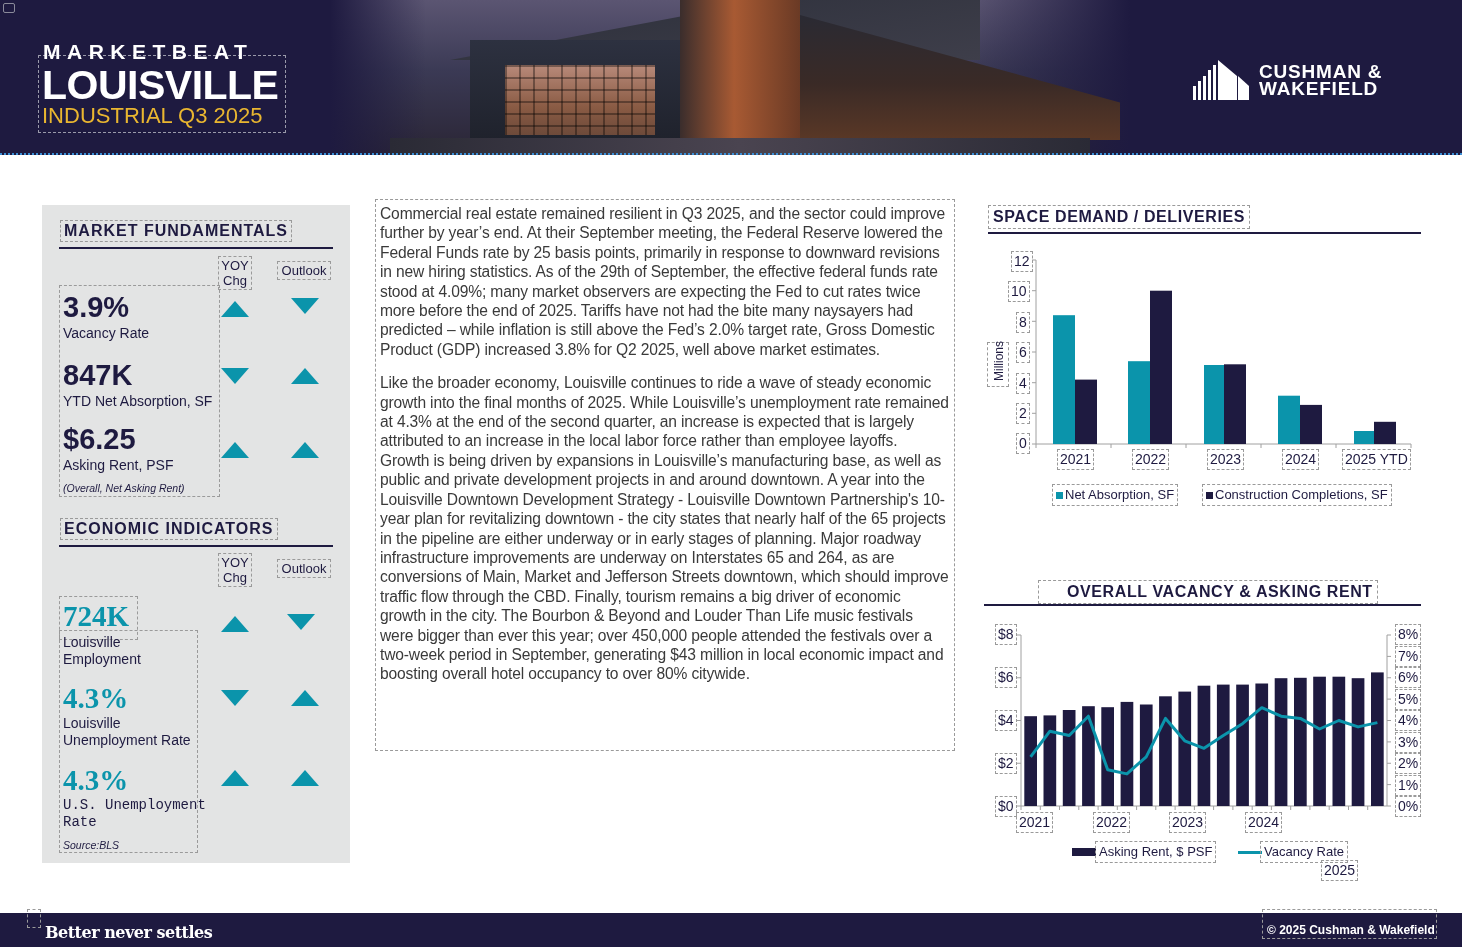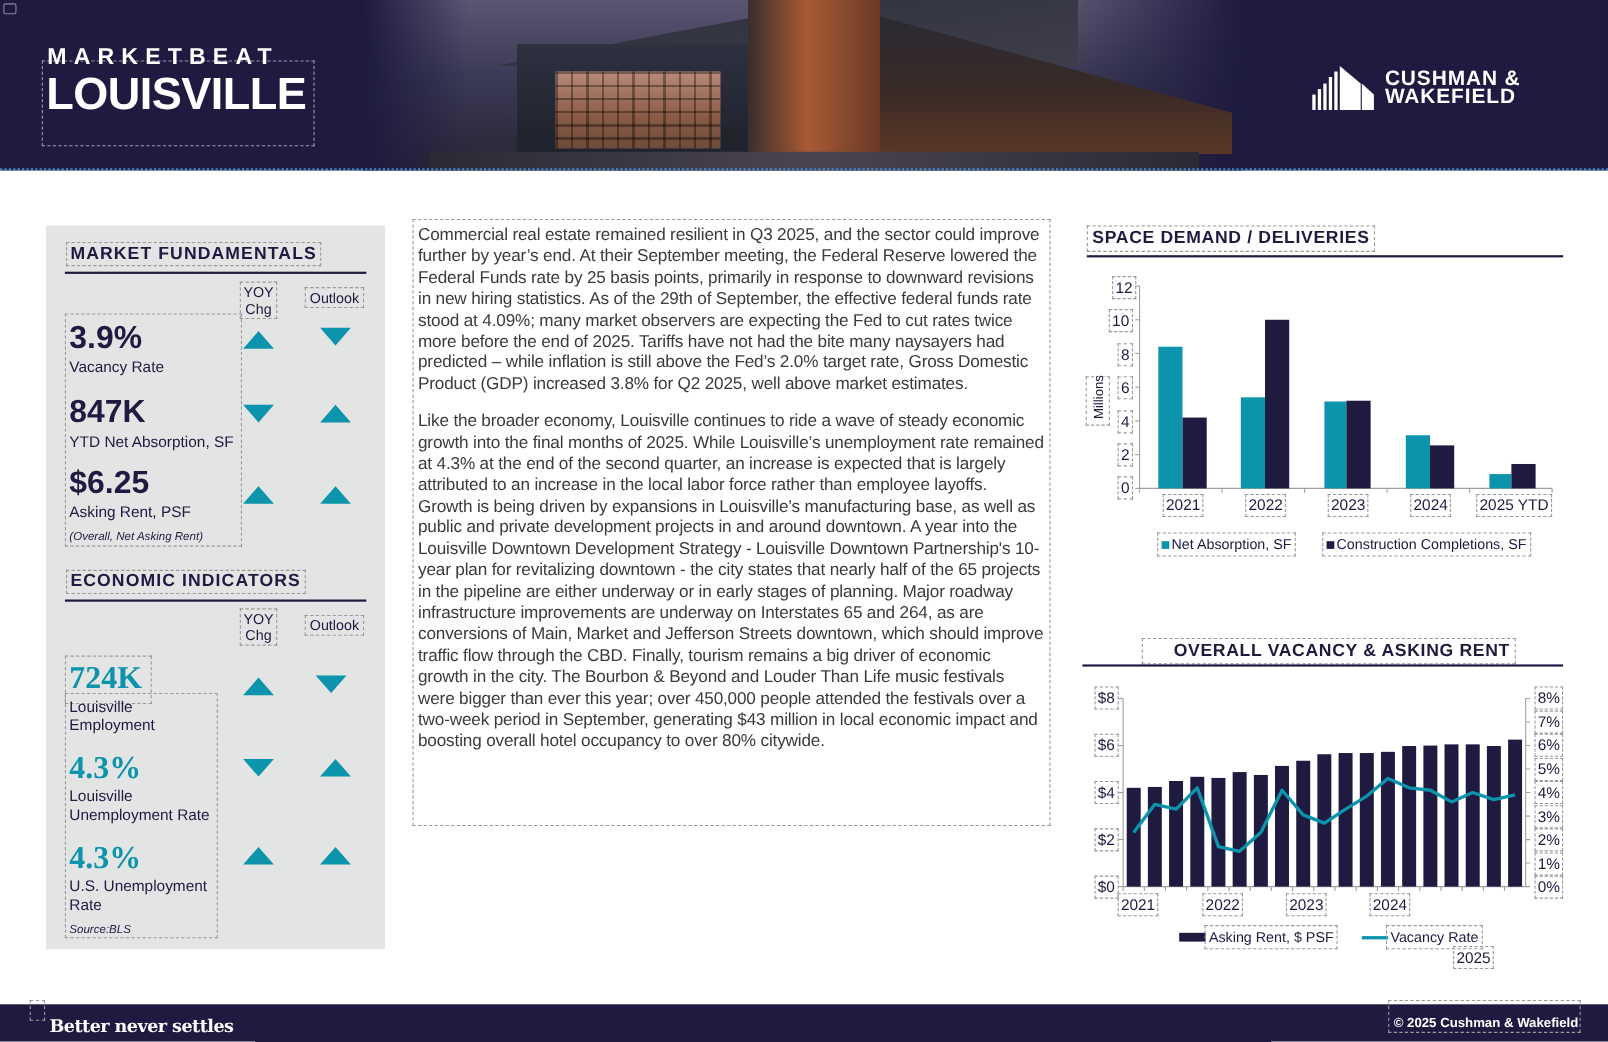--- a/index.html
+++ b/index.html
@@ -83,20 +83,21 @@
     <div class="bldg-face-left"></div>
     <div class="bldg-glass"></div>
     <div class="bldg-corner"></div>
     <div class="bldg-face-right"></div>
     <div class="bldg-ground"></div>
   </div>
   <div class="corner-glyph"></div>
   <div class="title-block"></div>
   <div class="marketbeat">MARKETBEAT</div>
   <div class="city">LOUISVILLE</div>
+  <div class="subtitle">INDUSTRIAL Q3 2025</div>
 
   <div class="cw-logo">
     <svg class="cw-bars" width="58" height="42" viewBox="0 0 58 42">
       <rect x="0" y="28" width="3" height="14" fill="#fff"></rect>
       <rect x="5" y="23" width="3" height="19" fill="#fff"></rect>
       <rect x="10" y="18" width="3" height="24" fill="#fff"></rect>
       <rect x="15" y="12" width="3" height="30" fill="#fff"></rect>
       <rect x="20" y="7" width="3" height="35" fill="#fff"></rect>
       <polygon points="25,2 44,18 44,42 25,42" fill="#fff"></polygon>
       <polygon points="45,18 56,28 56,42 45,42" fill="#fff"></polygon>
@@ -160,21 +161,21 @@
 
 <div class="stat-val teal" style="left:63px; top:682px;">4.3%</div>
 <div class="stat-lbl" style="left:63px; top:715px;">
   <div>Louisville</div>
   <div>Unemployment Rate</div>
 </div>
 <div class="tri-down" style="left:221px; top:690px;"></div>
 <div class="tri-up" style="left:291px; top:690px;"></div>
 
 <div class="stat-val teal" style="left:63px; top:764px;">4.3%</div>
-<div class="stat-lbl" style="left:63px; top:797px;">
+<div class="stat-lbl" style="left:63px; top:797px;font-family:Liberation Mono, monospace;">
   <div>U.S. Unemployment</div>
   <div>Rate</div>
 </div>
 <div class="tri-up" style="left:221px; top:770px;"></div>
 <div class="tri-up" style="left:291px; top:770px;"></div>
 <div class="stat-note" style="left:63px; top:839px;">Source:BLS</div>
 
 <div class="overview">
   <p>Commercial real estate remained resilient in Q3 2025, and the sector could improve further by year’s end. At their September meeting, the Federal Reserve lowered the Federal Funds rate by 25 basis points, primarily in response to downward revisions in new hiring statistics. As of the 29th of September, the effective federal funds rate stood at 4.09%; many market observers are expecting the Fed to cut rates twice more before the end of 2025. Tariffs have not had the bite many naysayers had predicted – while inflation is still above the Fed’s 2.0% target rate, Gross Domestic Product (GDP) increased 3.8% for Q2 2025, well above market estimates.</p>
   <p>Like the broader economy, Louisville continues to ride a wave of steady economic growth into the final months of 2025. While Louisville’s unemployment rate remained at 4.3% at the end of the second quarter, an increase is expected that is largely attributed to an increase in the local labor force rather than employee layoffs. Growth is being driven by expansions in Louisville’s manufacturing base, as well as public and private development projects in and around downtown. A year into the Louisville Downtown Development Strategy - Louisville Downtown Partnership's 10-year plan for revitalizing downtown - the city states that nearly half of the 65 projects in the pipeline are either underway or in early stages of planning. Major roadway infrastructure improvements are underway on Interstates 65 and 264, as are conversions of Main, Market and Jefferson Streets downtown, which should improve traffic flow through the CBD. Finally, tourism remains a big driver of economic growth in the city. The Bourbon &amp; Beyond and Louder Than Life music festivals were bigger than ever this year; over 450,000 people attended the festivals over a two-week period in September, generating $43 million in local economic impact and boosting overall hotel occupancy to over 80% citywide.</p>

